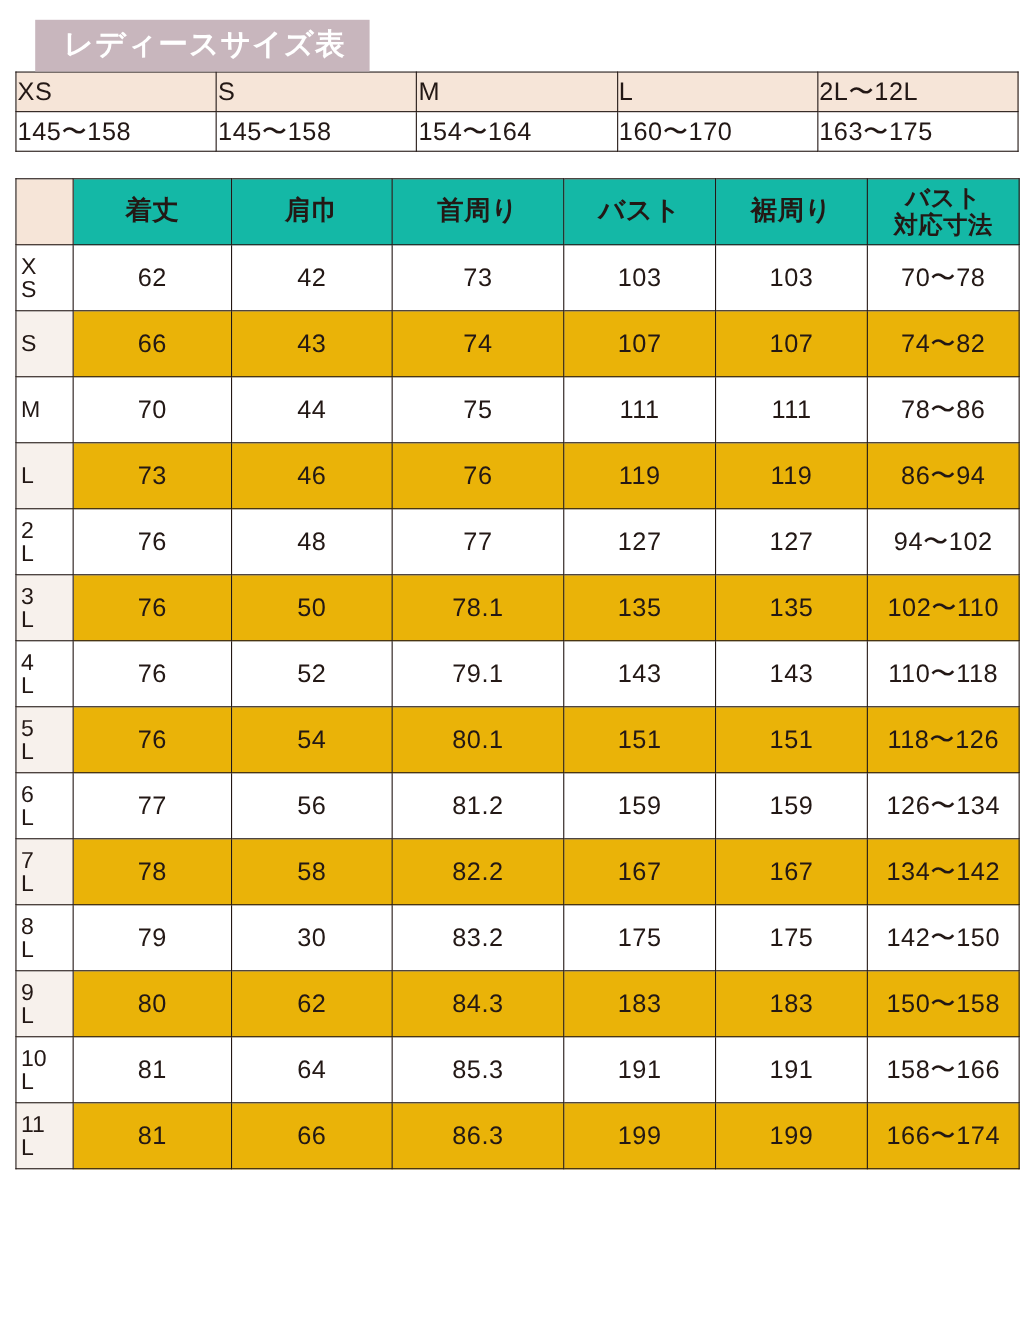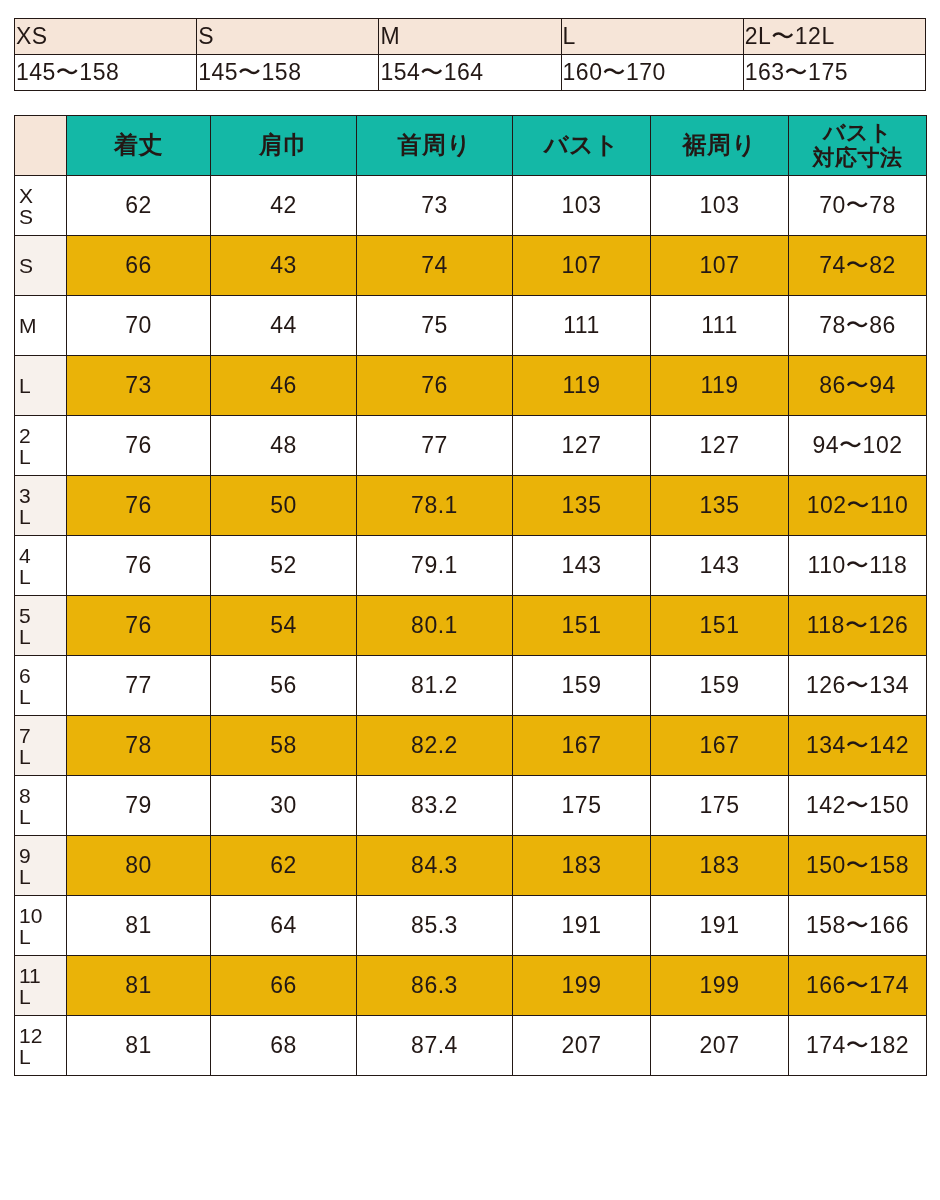--- a/index.html
+++ b/index.html
@@ -122,20 +122,21 @@
   .col-f { width: 138px; }
 
   .two-line { display: block; }
   .hdr-small { font-size: 22px; }
 </style>
 </head>
 <body>
 
 <div class="page">
 
+  <div class="title-banner">レディースサイズ表</div>
 
 
   <table class="height-table">
     <tbody>
       <tr class="head">
         <td class="col-h">XS</td>
         <td class="col-h">S</td>
         <td class="col-h">M</td>
         <td class="col-h">L</td>
         <td class="col-h">2L〜12L</td>
@@ -328,29 +329,17 @@
               <span class="two-line">11</span>
               <span class="two-line">L</span>
             </td>
             <td class="col-a">81</td>
             <td class="col-b">66</td>
             <td class="col-c">86.3</td>
             <td class="col-d">199</td>
             <td class="col-e">199</td>
             <td class="col-f">166〜174</td>
           </tr>
-          <tr>
-            <td class="size-cell">
-              <span class="two-line">12</span>
-              <span class="two-line">L</span>
-            </td>
-            <td class="col-a">81</td>
-            <td class="col-b">68</td>
-            <td class="col-c">87.4</td>
-            <td class="col-d">207</td>
-            <td class="col-e">207</td>
-            <td class="col-f">174〜182</td>
-          </tr>
         </tbody>
     </table>
   </div>
 
 </div>
 
 </body></html>

